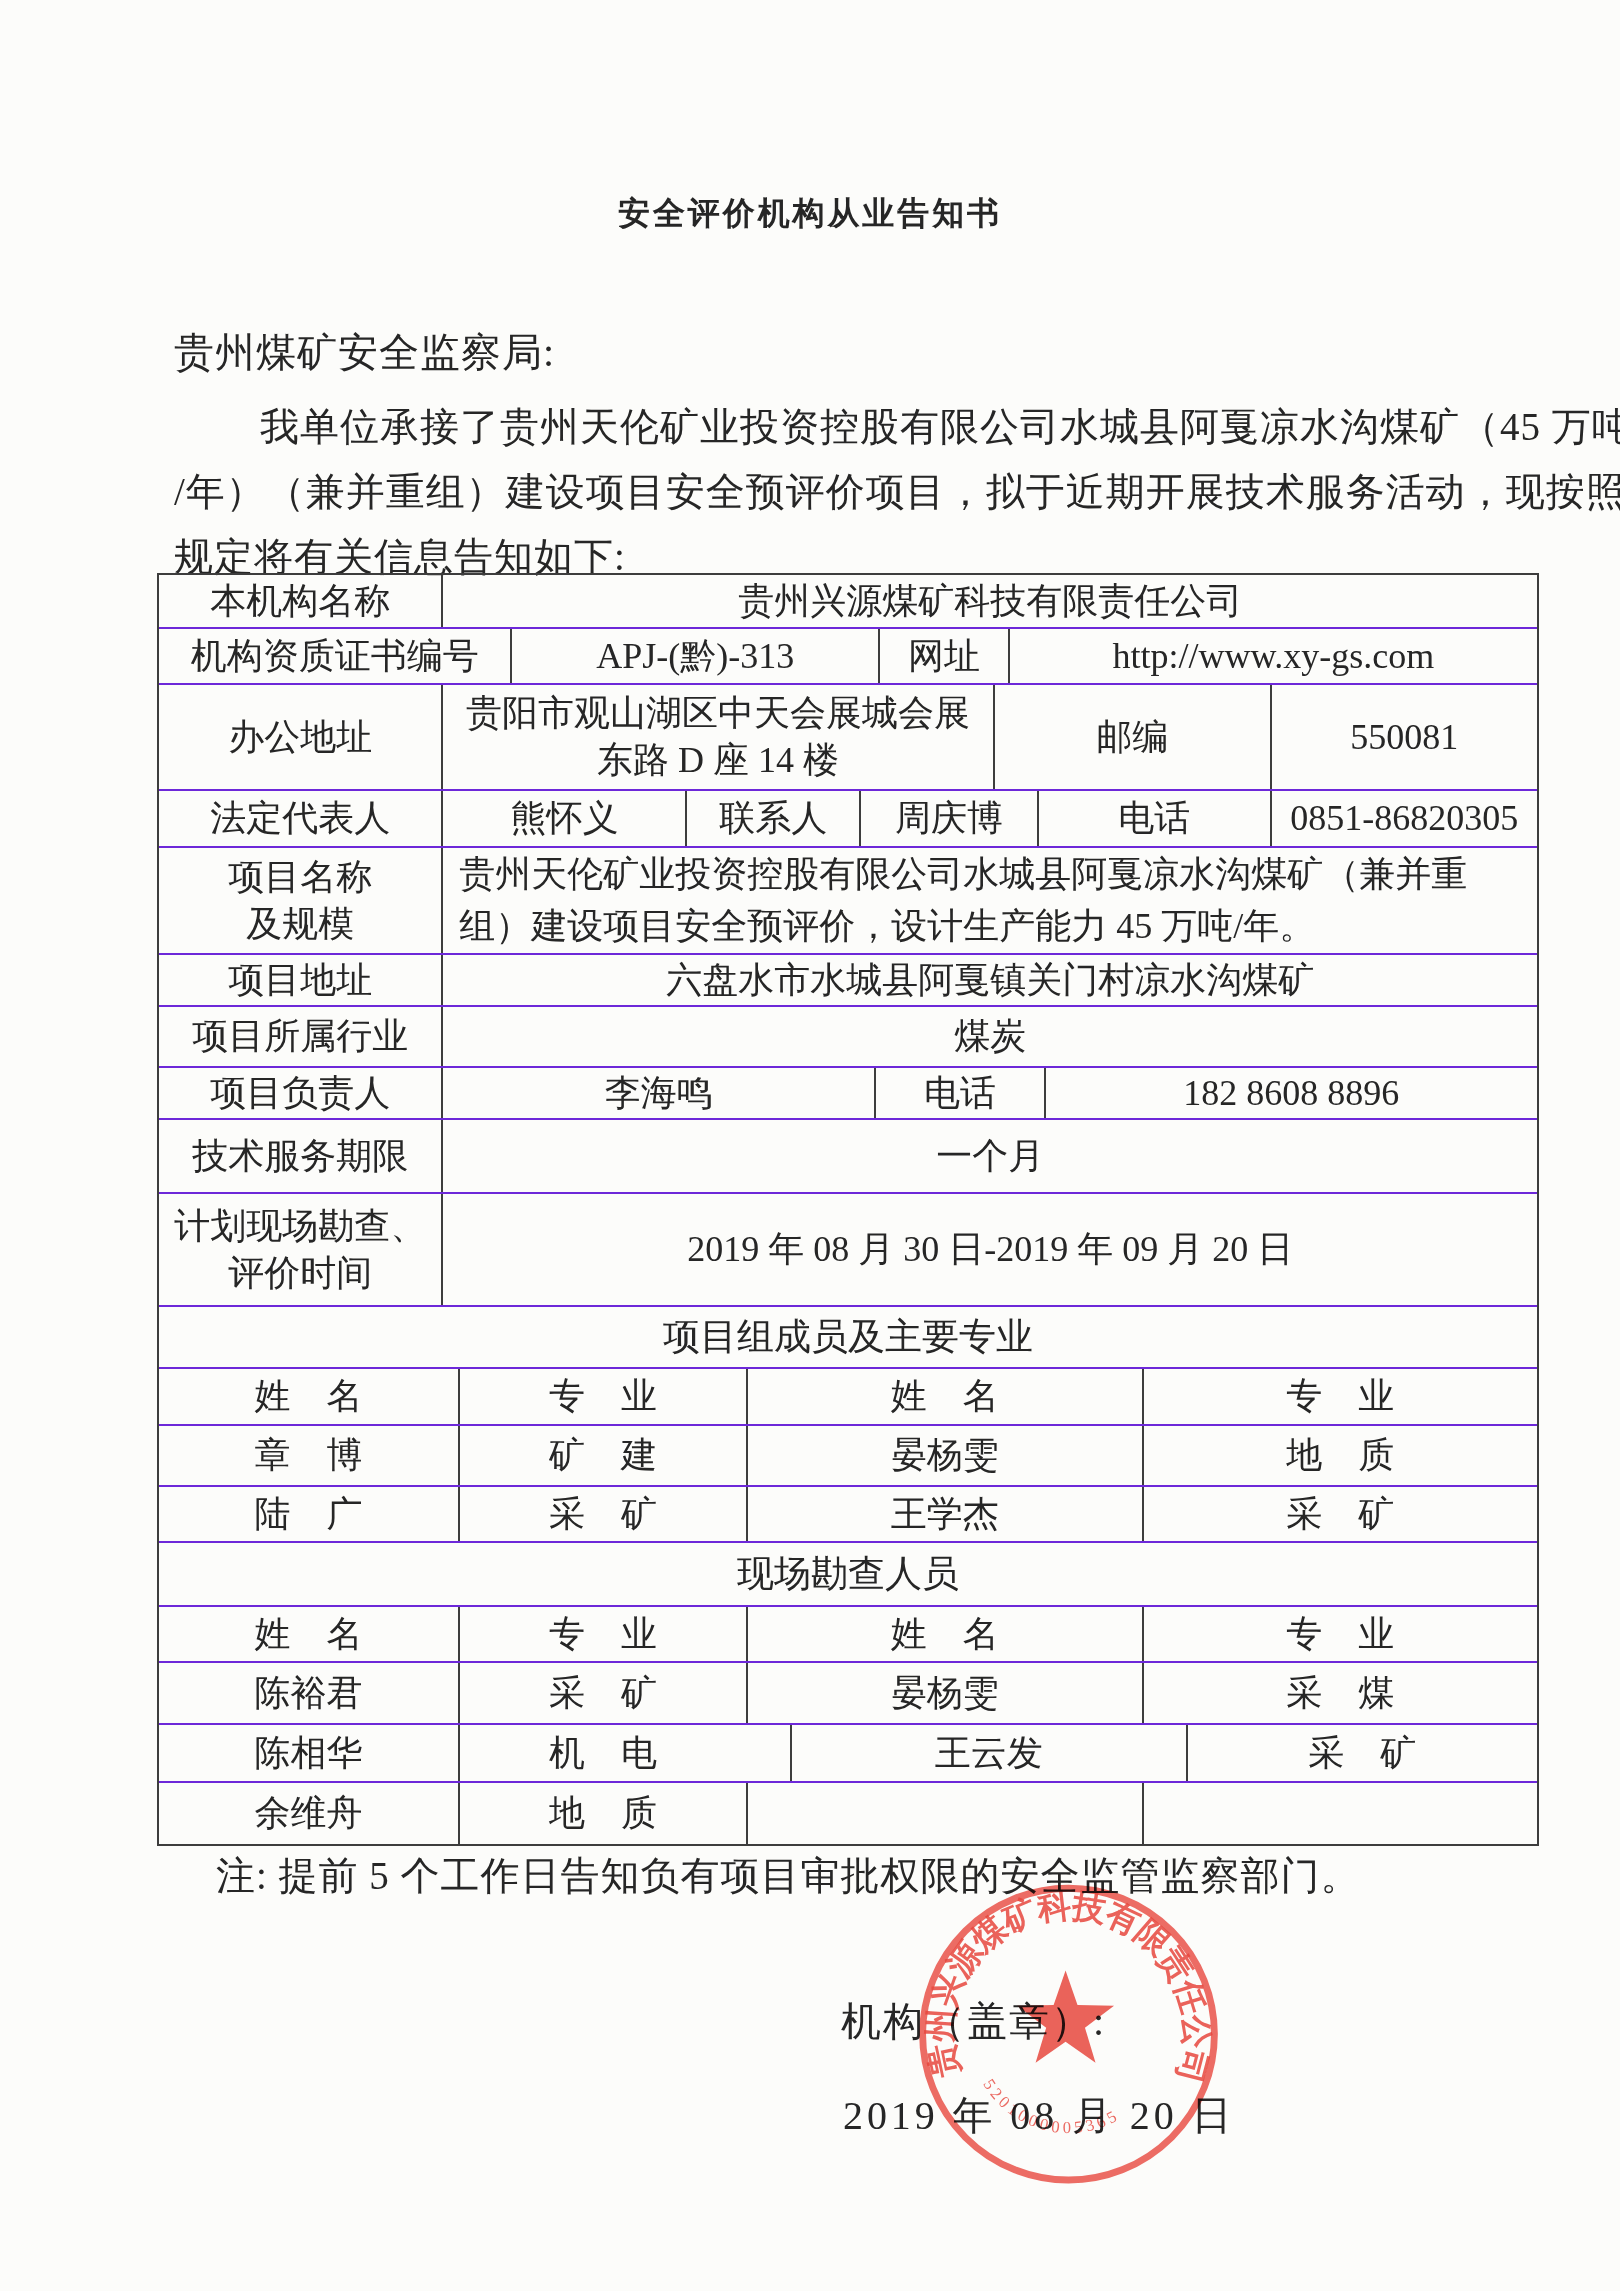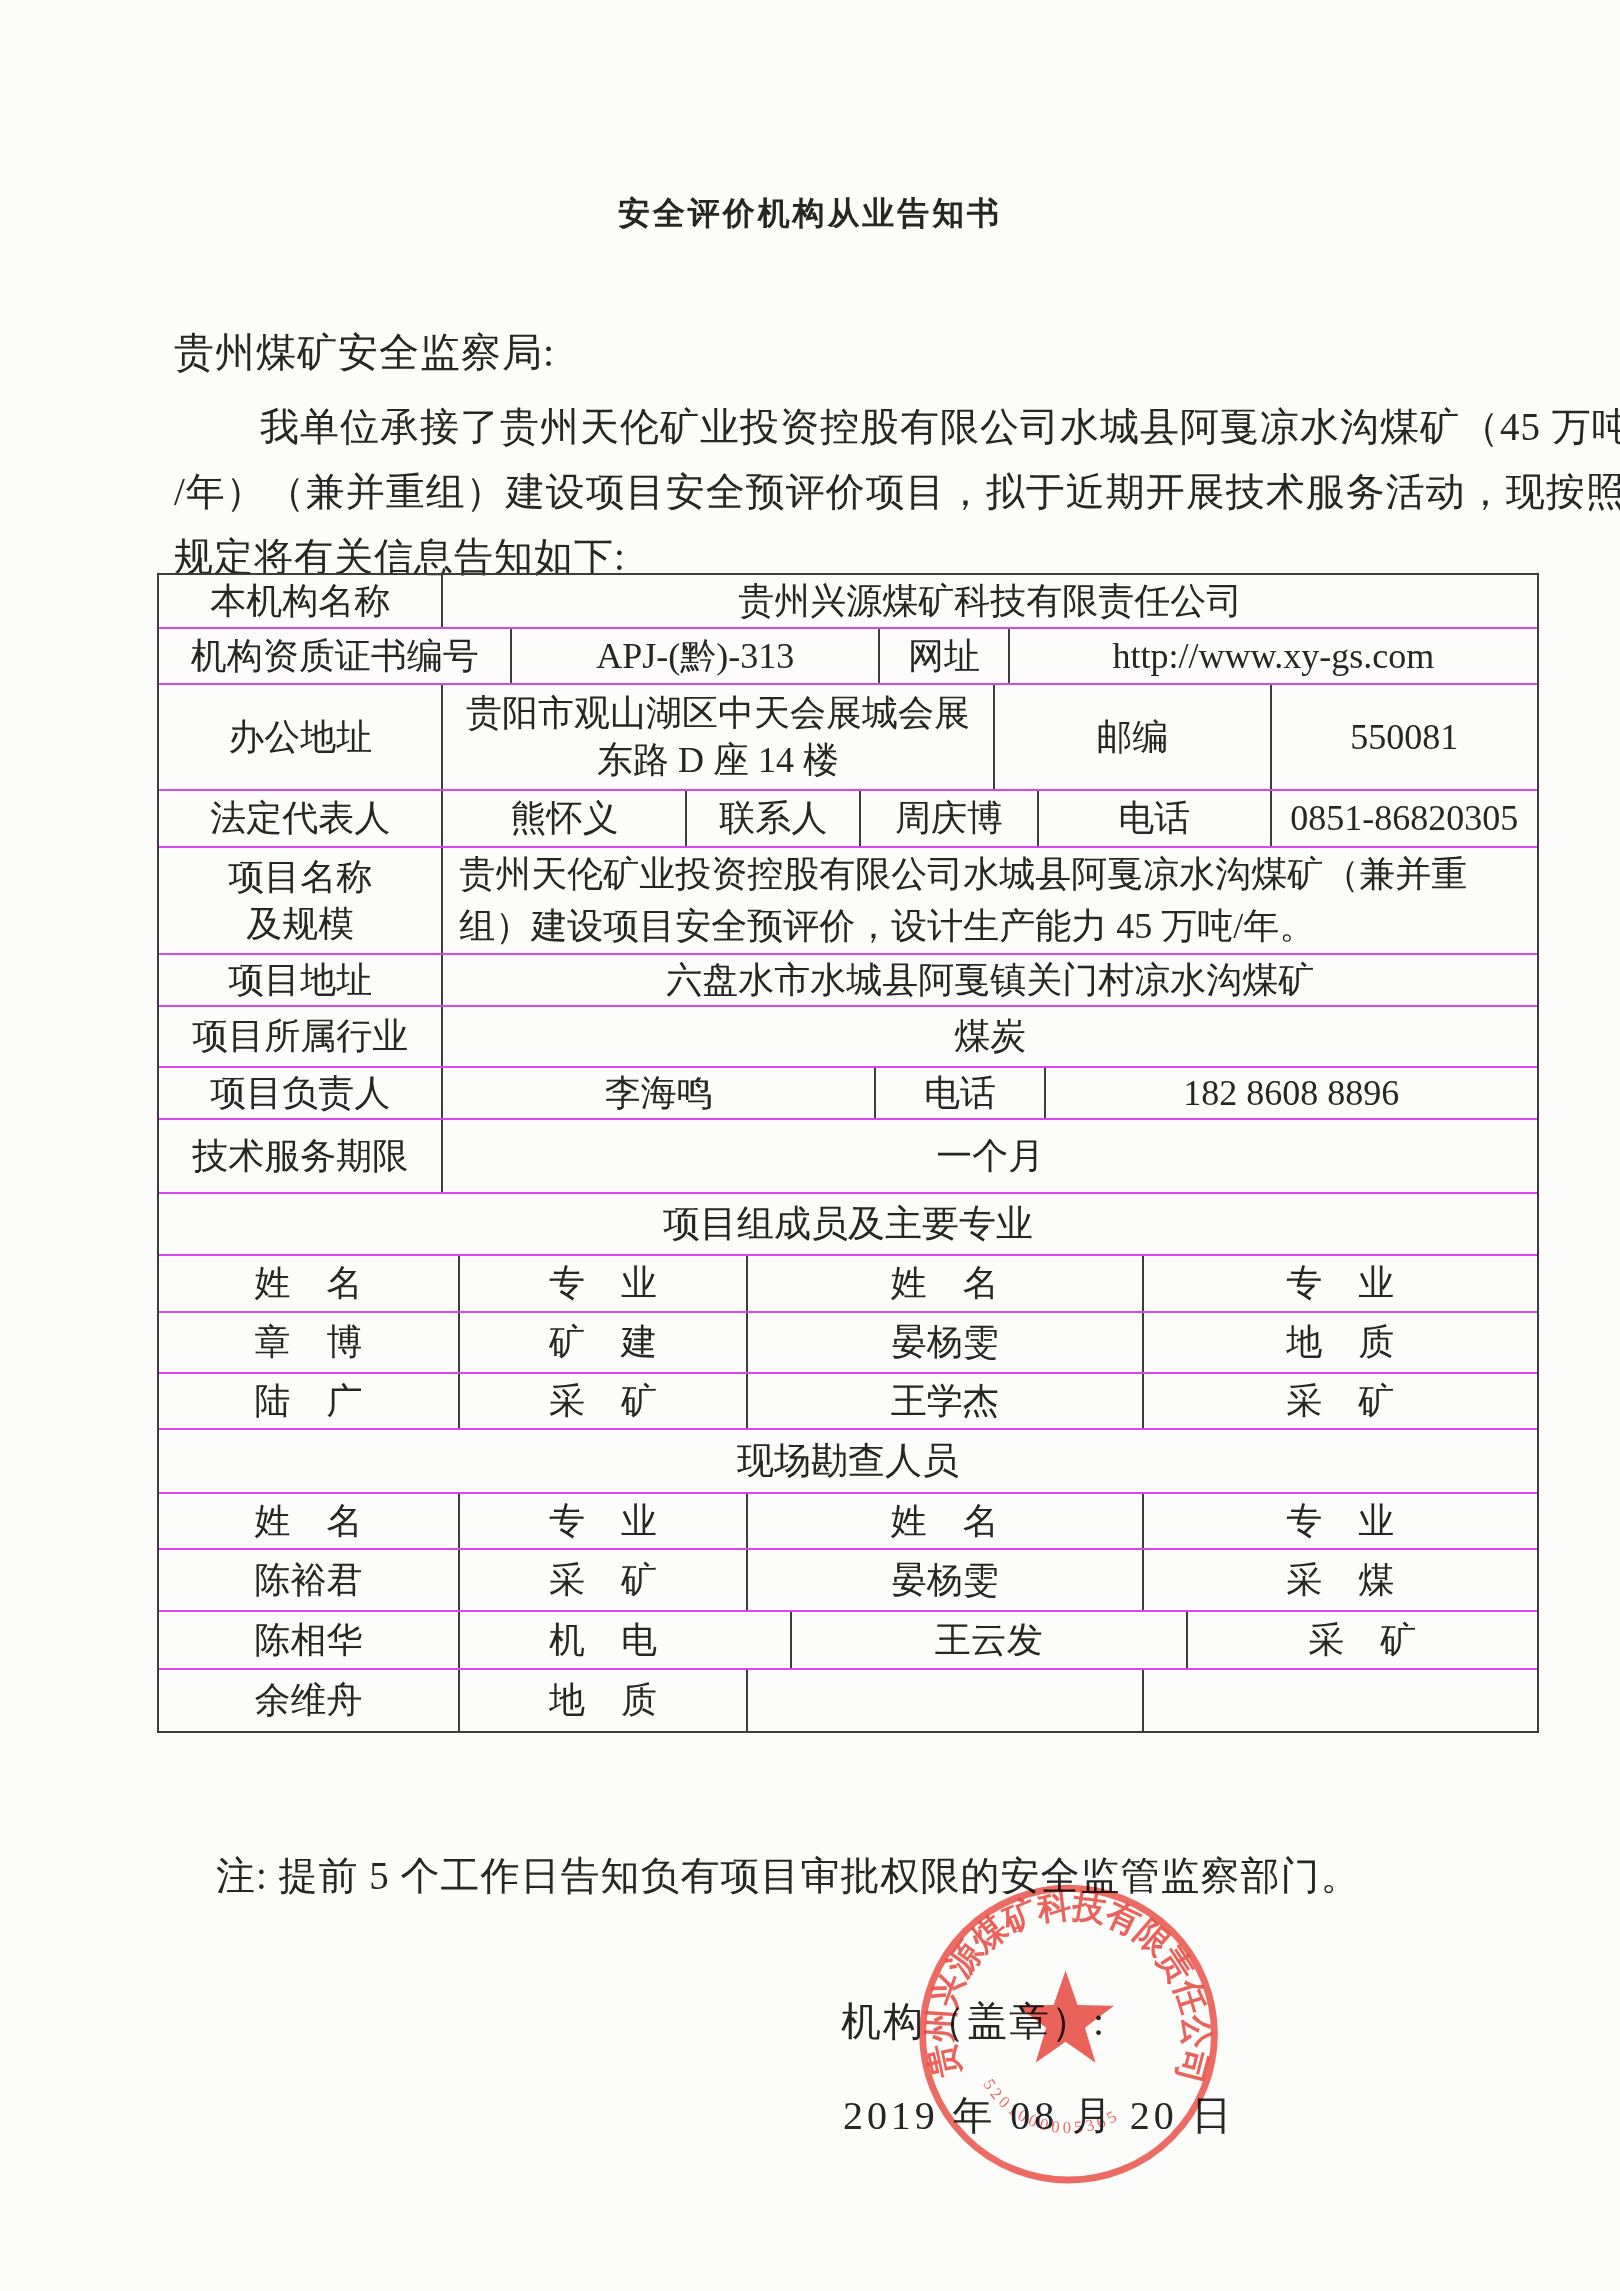--- a/index.html
+++ b/index.html
@@ -17,21 +17,21 @@
   .intro .line-indent{text-indent:86px;}
   .intro div{white-space:nowrap;}
   .note-line{position:absolute;top:1849px;left:216px;font-size:39px;letter-spacing:1px;}
   .stamp-label{position:absolute;top:1994px;left:841px;font-size:40px;letter-spacing:2px;}
   .stamp-date{position:absolute;top:2088px;left:843px;font-size:40px;letter-spacing:3.9px;}
 
   .info-table{
     position:absolute;top:573px;left:157px;width:1382px;
     border:2.9px solid #3d3d3d;box-sizing:border-box;font-size:36px;
   }
-  .tr{display:flex;border-top:2px solid #d946ef;box-sizing:border-box;align-items:stretch;}
+  .tr{display:flex;border-top:2px solid #6d28d9;box-sizing:border-box;align-items:stretch;}
   .tr:first-child{border-top:none;}
   .td{
     display:flex;flex-direction:column;align-items:center;justify-content:center;
     text-align:center;border-left:2px solid #3d3d3d;box-sizing:border-box;
     padding:0 5.9px;line-height:1.3;flex:0 0 auto;overflow:hidden;
   }
   .td:first-child{border-left:none;}
   .td.grow{flex:1 1 auto;width:auto !important;}
   .td.left-text{align-items:flex-start;text-align:left;padding:3.9px 15.7px;line-height:1.42;}
   .td.header-span{font-size:37px;}
@@ -111,20 +111,27 @@
       <div class="td" style="width:31.4%;">李海鸣</div>
       <div class="td" style="width:12.3%;">电话</div>
       <div class="td grow">182 8608 8896</div>
     </div>
 
     <div class="tr" style="height:74px;">
       <div class="td" style="width:20.5%;">技术服务期限</div>
       <div class="td grow">一个月</div>
     </div>
 
+    <div class="tr" style="height:113px;">
+      <div class="td" style="width:20.5%;">
+        <div>计划现场勘查、</div>
+        <div>评价时间</div>
+      </div>
+      <div class="td grow">2019 年 08 月 30 日-2019 年 09 月 20 日</div>
+    </div>
 
     <div class="tr" style="height:62px;">
       <div class="td grow header-span">项目组成员及主要专业</div>
     </div>
 
     <div class="tr" style="height:57px;">
       <div class="td" style="width:21.7%;">姓　名</div>
       <div class="td" style="width:20.9%;">专　业</div>
       <div class="td" style="width:28.7%;">姓　名</div>
       <div class="td grow">专　业</div>

